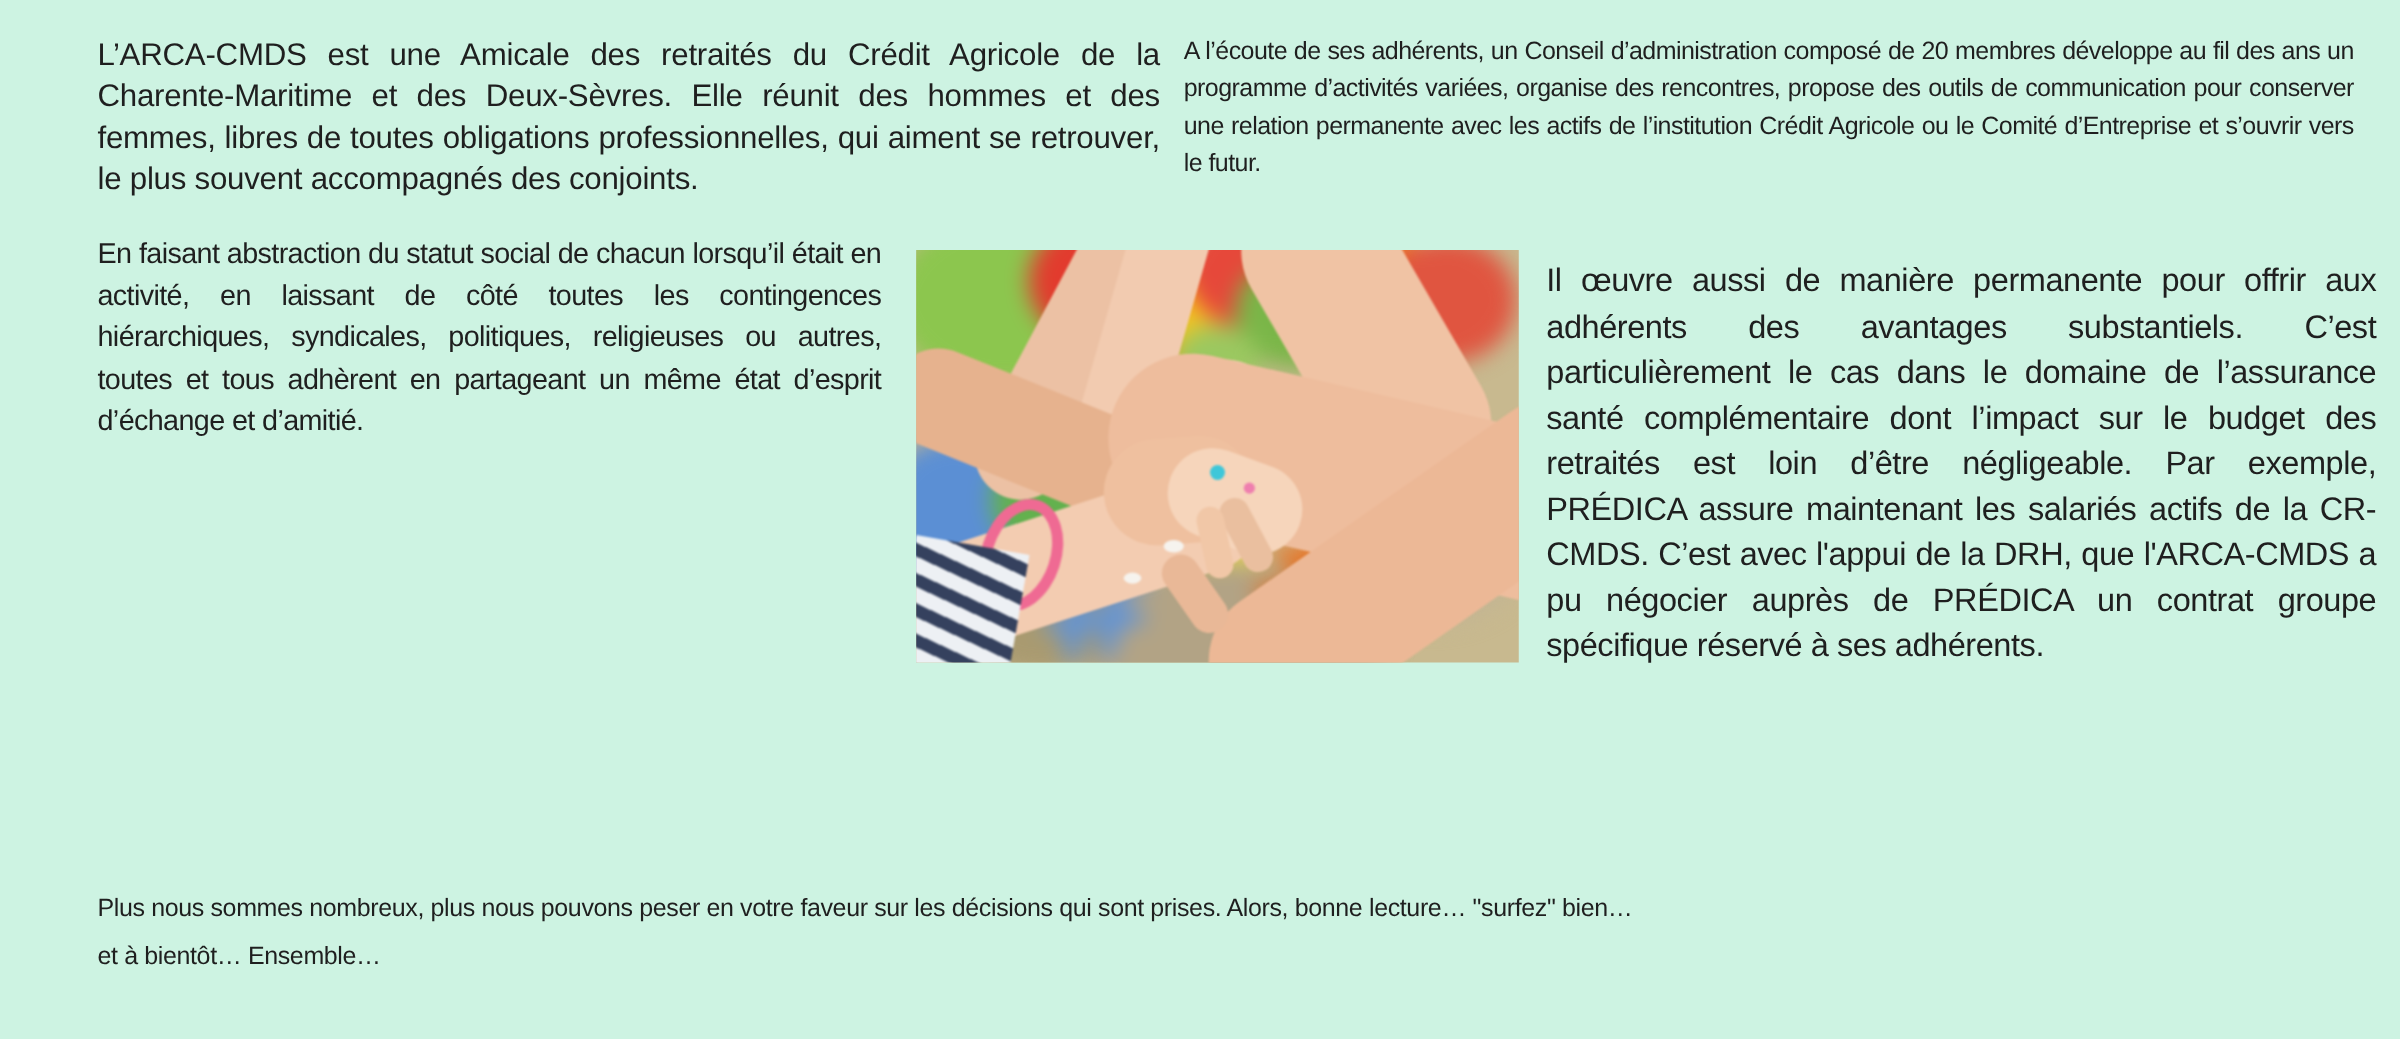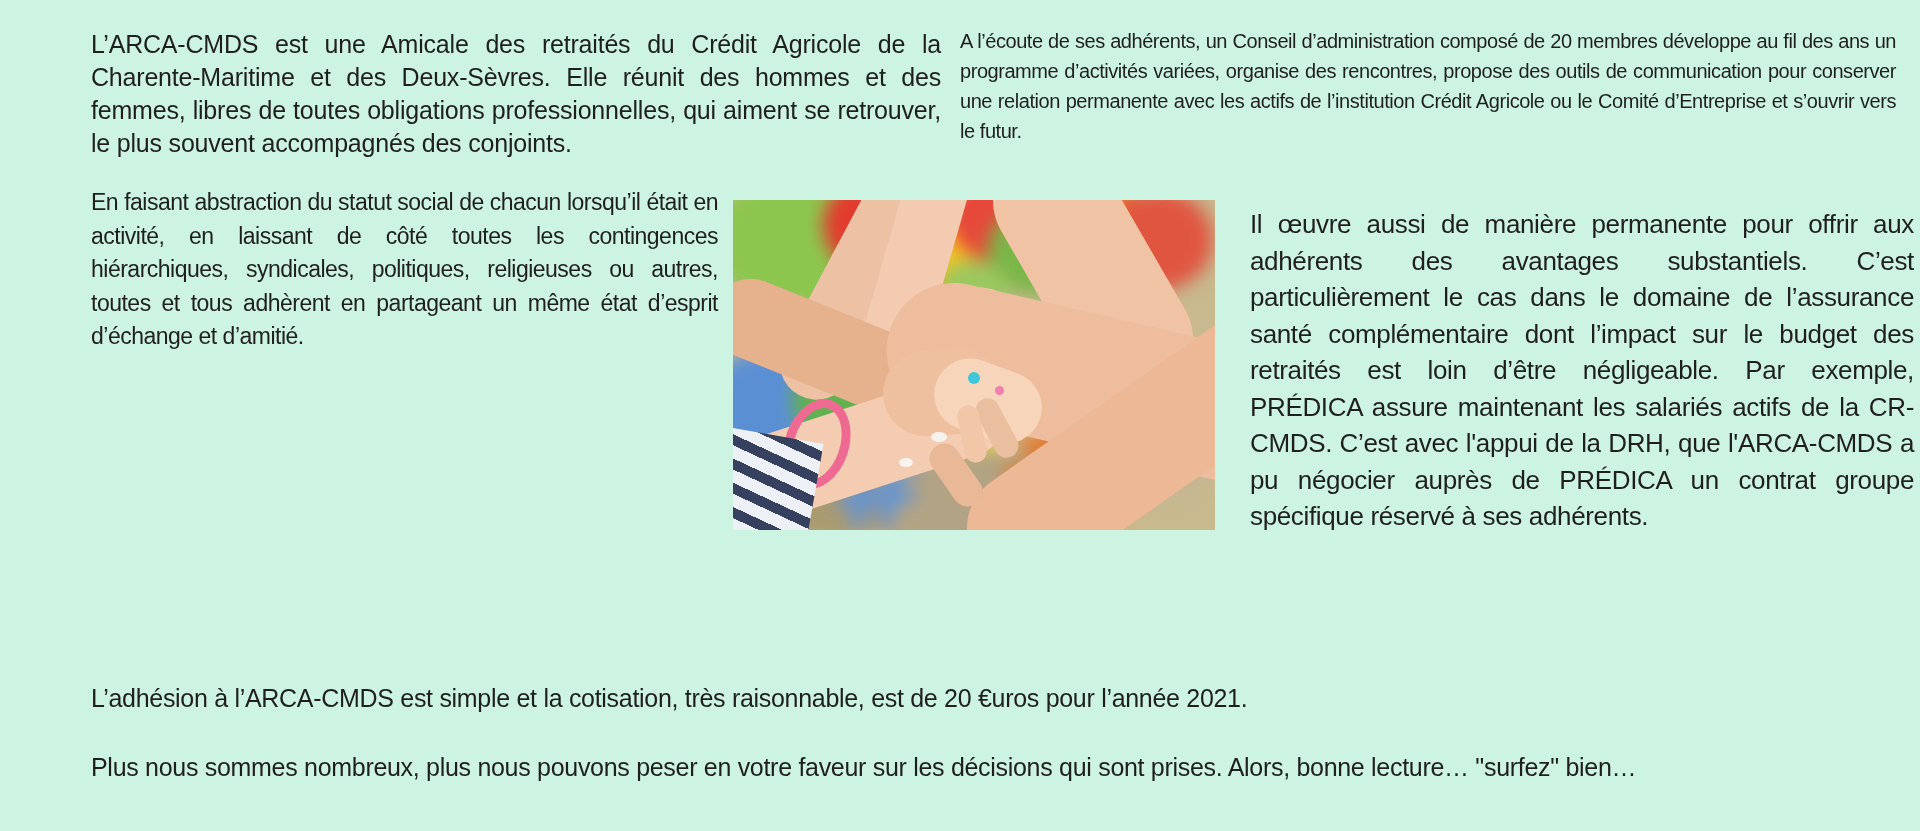--- a/index.html
+++ b/index.html
@@ -1,26 +1,26 @@
 <!DOCTYPE html>
 <html><head>
 <meta charset="utf-8">
 <style>
   html,body{margin:0;padding:0;}
   body{background:#cdf3e2;font-family:"Liberation Sans",sans-serif;}
   .canvas{position:relative;width:1920px;height:831px;background:#cdf3e2;overflow:hidden;color:#1f1f1f;}
-  .tblock{position:absolute;text-align:justify;margin-left:13px;}
+  .tblock{position:absolute;text-align:justify;}
   .tblock p{margin:0;}
   .intro-left{left:78px;top:28px;width:850px;font-size:25px;line-height:33px;letter-spacing:-0.2px;}
   .intro-right{left:947px;top:26px;width:936px;font-size:20px;line-height:30px;letter-spacing:-0.45px;}
   .middle-left{left:78px;top:186px;width:627px;font-size:23px;line-height:33.5px;letter-spacing:-0.5px;}
   .middle-right{left:1237px;top:206px;width:664px;font-size:26px;line-height:36.5px;letter-spacing:-0.35px;}
   .bottom-1{left:78px;top:578px;width:1828px;font-size:25px;line-height:33px;letter-spacing:-0.3px;}
   .bottom-2{left:78px;top:682px;width:1828px;font-size:25px;line-height:33px;letter-spacing:-0.3px;text-align:left;}
-  .bottom-3{left:78px;top:748px;width:1828px;font-size:25px;line-height:38px;letter-spacing:-0.3px;text-align:left;}
+  .bottom-3{left:78px;top:708px;width:1828px;font-size:20px;line-height:38px;letter-spacing:-0.3px;text-align:left;}
   
   .photo{position:absolute;left:733px;top:200px;width:482px;height:330px;overflow:hidden;background:#c8b98f;}
   .photo .layer{position:absolute;inset:0;}
   .photo-bg{filter:blur(9px);}
   .photo-fg{filter:blur(0.7px);}
   .blob,.arm,.hand,.finger,.dot{position:absolute;border-radius:50%;}
   .arm,.hand,.finger{border-radius:999px;}
   .hash{position:absolute;font-family:"DejaVu Sans",sans-serif;font-weight:bold;line-height:1;}
   .sleeve{position:absolute;}
   .bracelet{position:absolute;border-radius:50%;background:transparent;}
@@ -86,21 +86,19 @@
       <div class="dot" style="left:166px;top:258px;width:14px;height:9px;background:#f6f3ee;"></div>
       <div class="sleeve" style="left:-12px;top:235px;width:92px;height:130px;transform:rotate(10deg);background:repeating-linear-gradient(15deg,#35415e 0 10px,#edf0f4 10px 22px);"></div>
     </div>
   </div>
 
   <div class="tblock middle-right">
     <p>Il œuvre aussi de manière permanente pour offrir aux adhérents des avantages substantiels. C’est particulièrement le cas dans le domaine de l’assurance santé complémentaire dont l’impact sur le budget des retraités est loin d’être négligeable. Par exemple, PRÉDICA assure maintenant  les salariés actifs de la CR-CMDS. C’est avec l'appui de la DRH, que l'ARCA-CMDS a pu négocier auprès de PRÉDICA un contrat groupe spécifique réservé à ses adhérents.</p>
   </div>
 
 
-  <div class="tblock bottom-2">
-    <p>L’adhésion à l’ARCA-CMDS est simple et la cotisation, très raisonnable, est de 20 €uros pour l’année 2021.</p>
-  </div>
 
   <div class="tblock bottom-3">
     <p>Plus nous sommes nombreux, plus nous pouvons peser en votre faveur sur les décisions qui sont prises.  Alors, bonne lecture… "surfez" bien…</p>
+    <p>et à bientôt… Ensemble…</p>
   </div>
 
 </div>
 
 </body></html>

